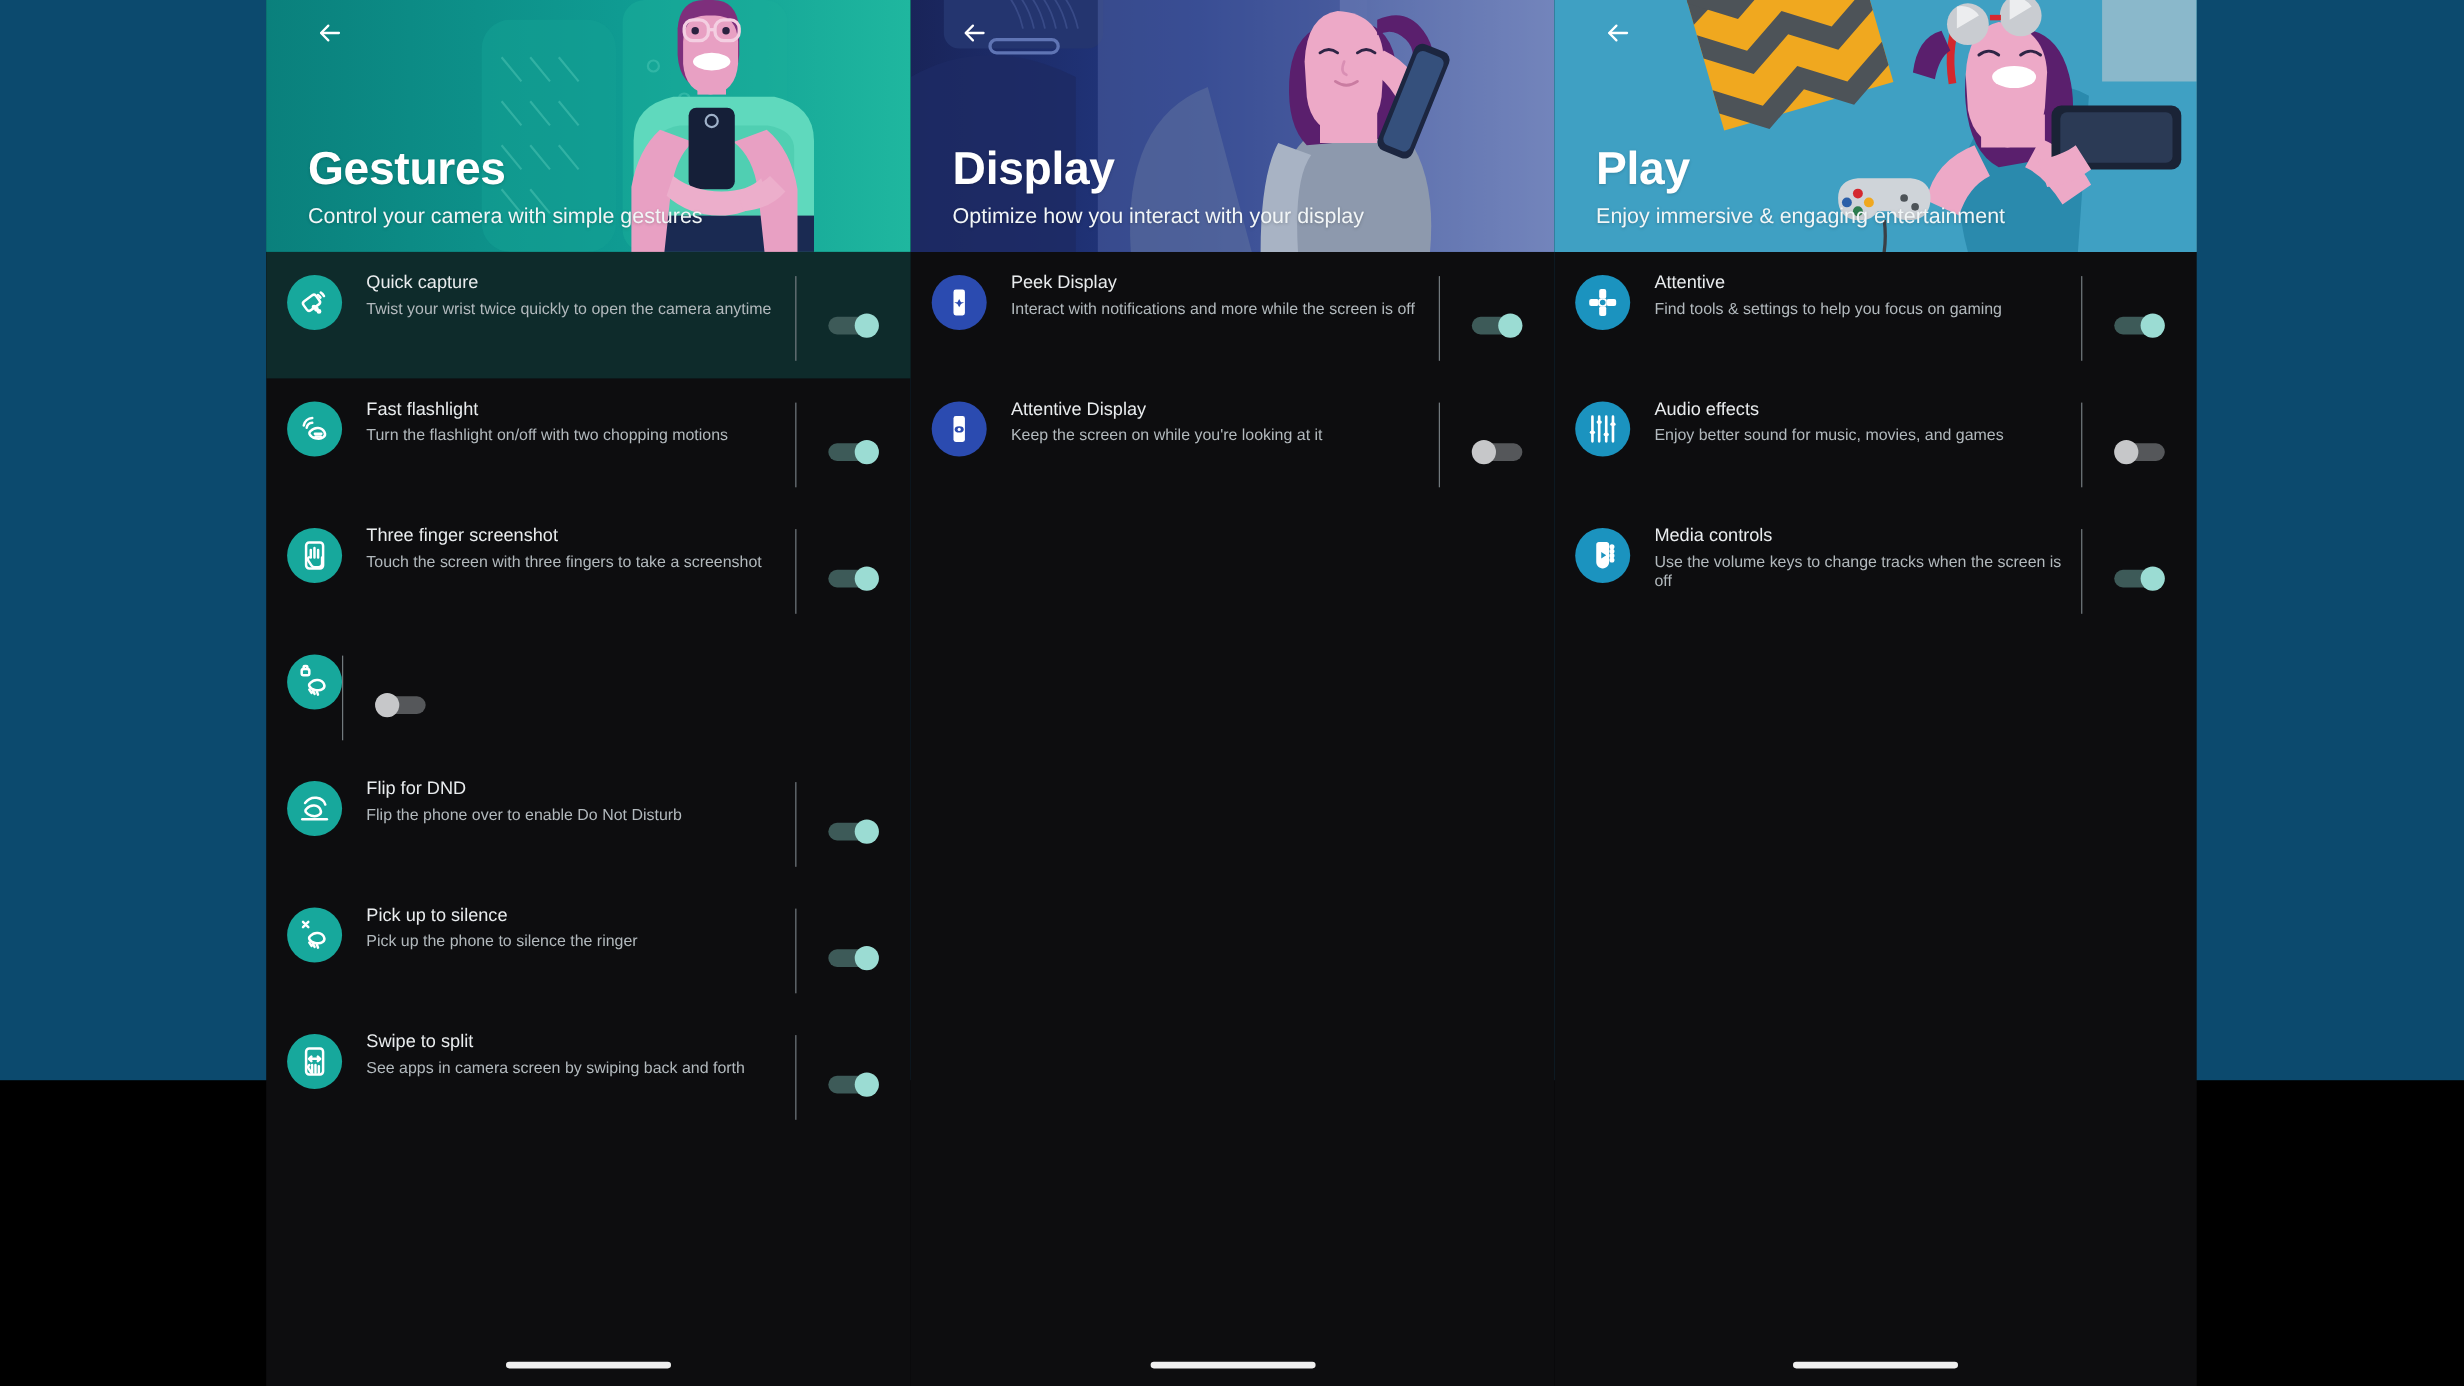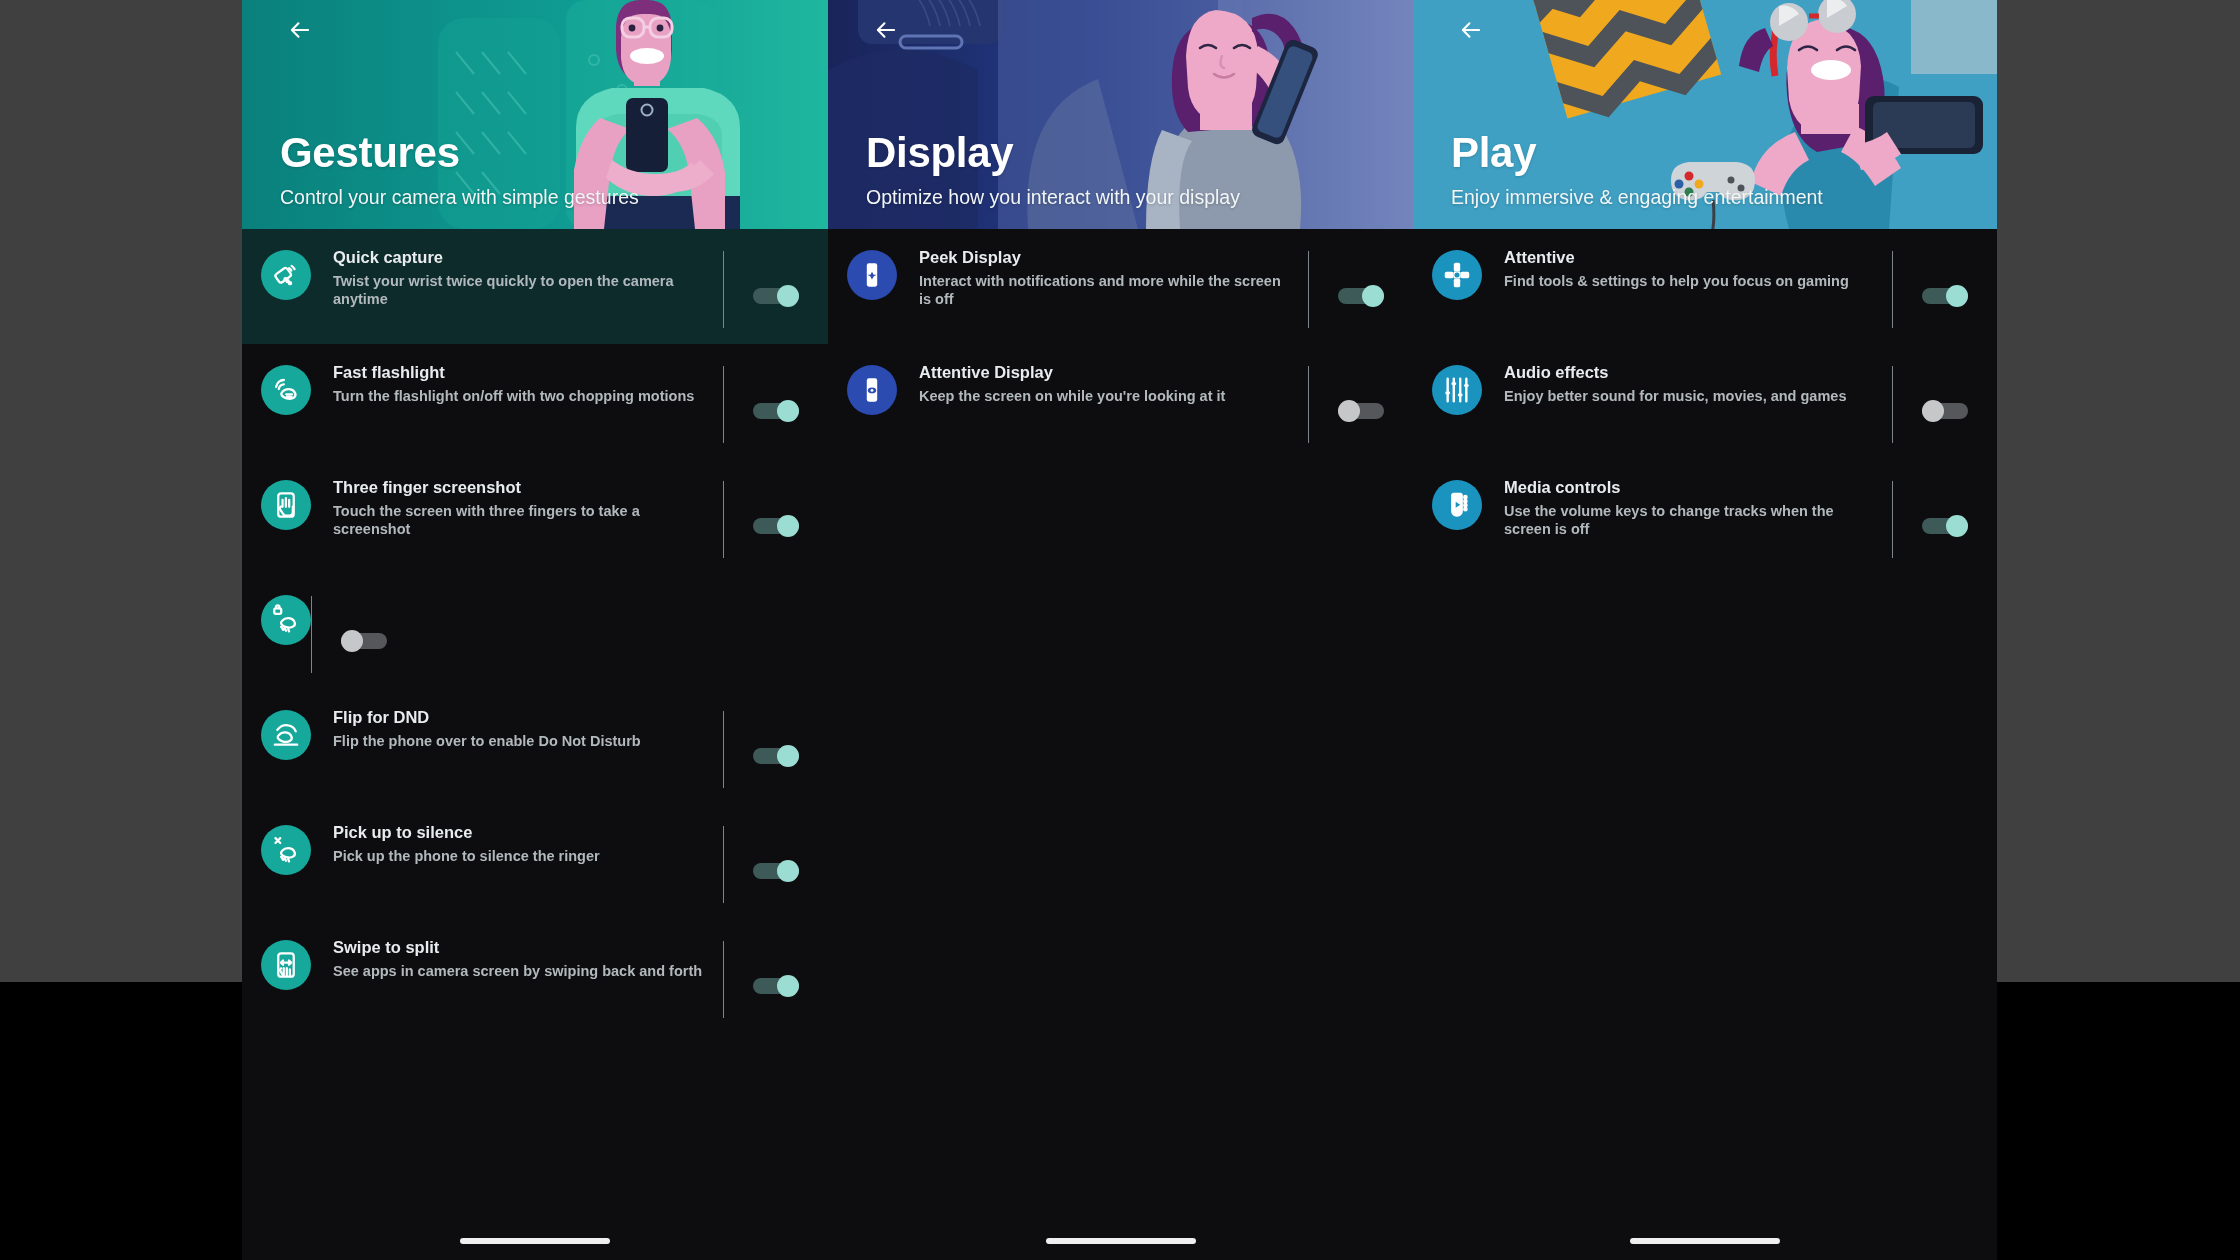--- a/index.html
+++ b/index.html
@@ -1,19 +1,19 @@
 <!DOCTYPE html>
 <html><head>
 <meta charset="utf-8">
 <style>
   * { margin:0; padding:0; box-sizing:border-box; }
   html,body{ width:2240px; height:1260px; background:#000000; overflow:hidden;
              font-family:"Liberation Sans","DejaVu Sans",sans-serif; }
 
-  #stage{ position:relative; width:2240px; height:982px; background:#404040; }
+  #stage{ position:relative; width:2240px; height:982px; background:#0c4a6e; }
 
   
   .panel{ position:absolute; top:0; height:1260px; overflow:hidden; background:#0d0d0f; }
   #panel-0{ left:242px; width:586px; }
   #panel-1{ left:828px; width:585px; }
   #panel-2{ left:1413px; width:584px; }
 
   
   .hero{ position:relative; height:229px; overflow:hidden; }
   .hero-bg{ position:absolute; inset:0; }
@@ -23,21 +23,21 @@
   .back-btn svg{ width:26px; height:26px; display:block; }
   .hero-text{ position:absolute; left:38px; bottom:20px; z-index:5; }
   .hero-title{ font-size:42px; font-weight:bold; color:#ffffff; letter-spacing:-0.3px;
                line-height:1.05; text-shadow:0 1px 3px rgba(0,0,0,.18); }
   .hero-sub{ font-size:19.5px; color:#f2f6f7; margin-top:11px; line-height:1.2;
              text-shadow:0 1px 3px rgba(0,0,0,.22); }
 
   
   .list{ position:relative; padding-top:0px; }
   .row{ position:relative; display:flex; align-items:flex-start; min-height:97px;
-        padding:18px 0 0 0; cursor:pointer;font-weight:bold; }
+        padding:18px 0 0 0; cursor:pointer; }
   .row.selected{ background:#0e2b2b; }
   .row-icon{ flex:0 0 auto; width:50px; height:50px; border-radius:50%;
              margin-left:19px; margin-top:3px;
              display:flex; align-items:center; justify-content:center; }
   .row-icon svg{ width:32px; height:32px; display:block; }
   .row-body{ flex:1 1 auto; padding-left:22px; padding-right:10px; min-width:0; }
   .row-title{ font-size:16.5px; color:#e9ecee; line-height:1.25; }
   .row-desc{ font-size:14.5px; color:#b2b9bd; line-height:1.30; margin-top:4px;
              padding-right:6px; }
   .row-divider{ flex:0 0 auto; width:1px; align-self:stretch; background:#7d858a;

